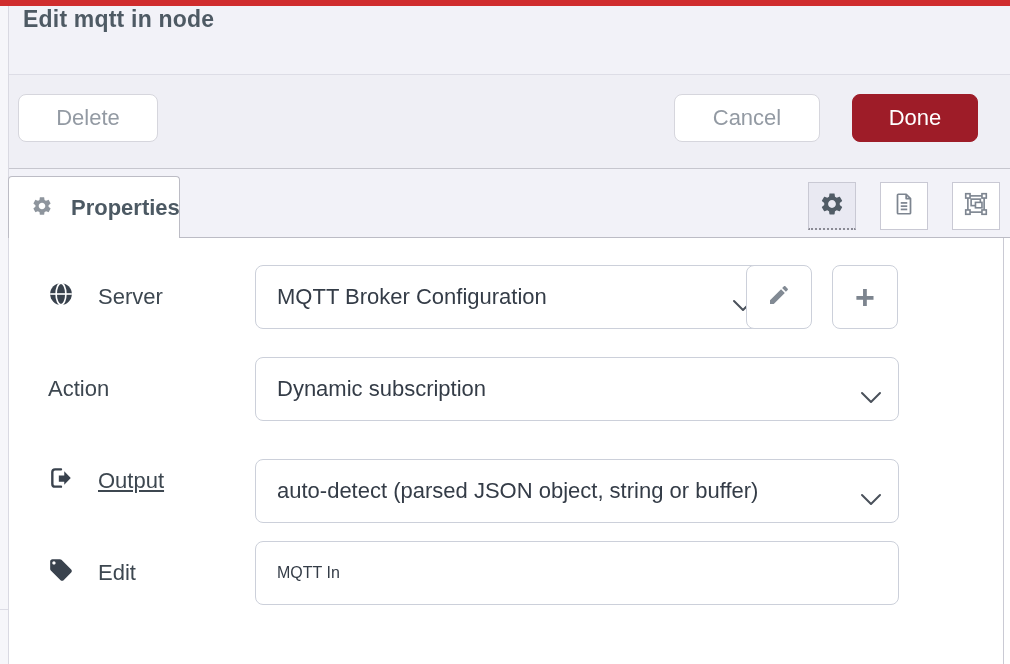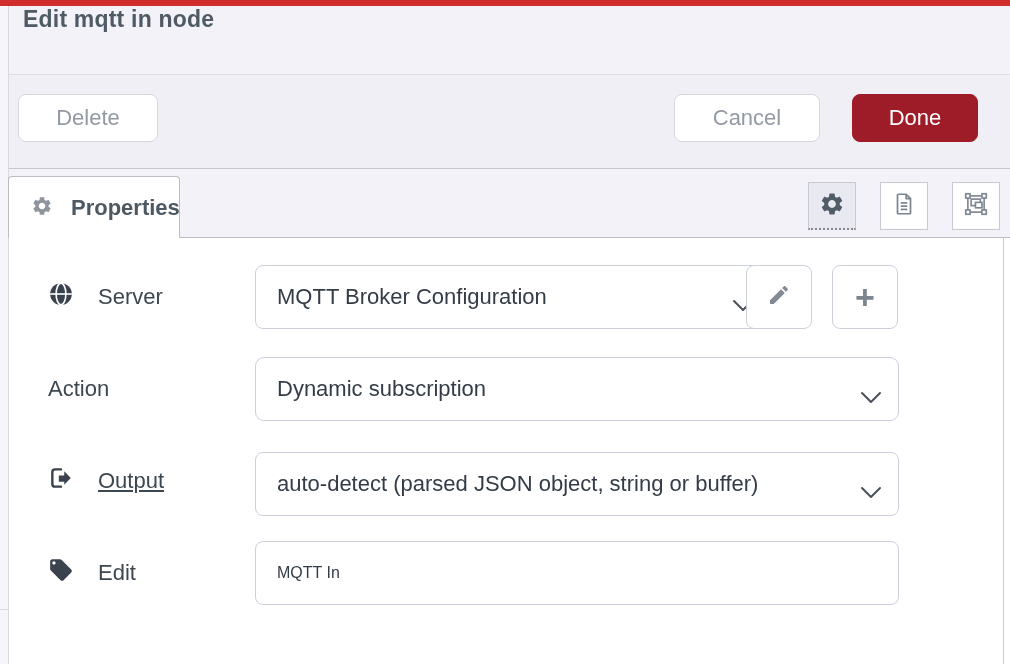--- a/index.html
+++ b/index.html
@@ -76,22 +76,22 @@
 
   .field {
     position: absolute; left: 246px; width: 644px; height: 64px;
     border: 1px solid #ccd0da; border-radius: 8px; background: #ffffff;
     font-size: 22px; color: #343c47;
     display: flex; align-items: center;
     padding: 0 58px 0 21px; cursor: pointer;
   }
   .field-text { white-space: nowrap; overflow: hidden; }
   #server-field { top: 27px; width: 516px; }
-  #action-field { top: 119px; border-radius: 9px; }
-  #output-field { top: 214px; }
+  #action-field { top: 119px; }
+  #output-field { top: 221px; }
   .chevron { position: absolute; right: 16px; top: 26px; }
 
   .sq-btn {
     position: absolute; top: 27px; width: 66px; height: 64px;
     background: #ffffff; border: 1px solid #ccd0da; border-radius: 8px;
     display: flex; align-items: center; justify-content: center; cursor: pointer;
   }
   #edit-server-btn { left: 737px; }
   #add-server-btn  { left: 823px; font-size: 34px; font-weight: bold; color: #7d858f; }
 

